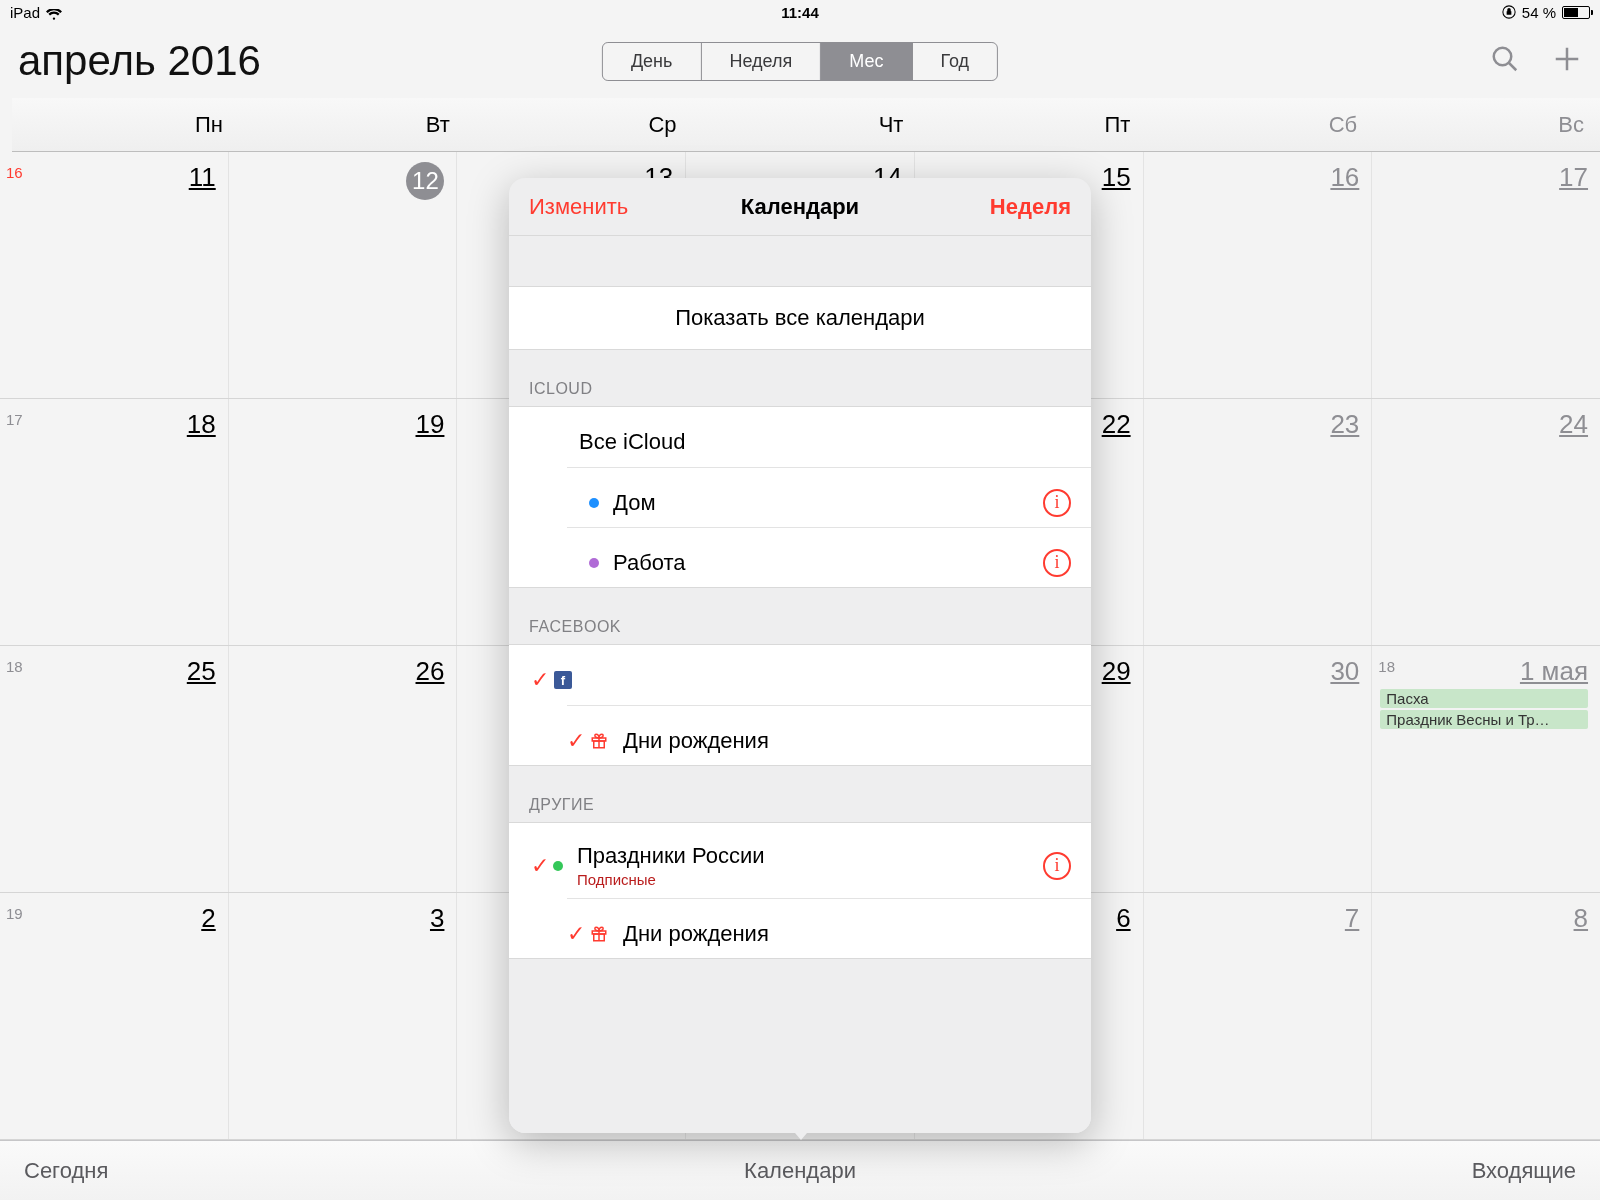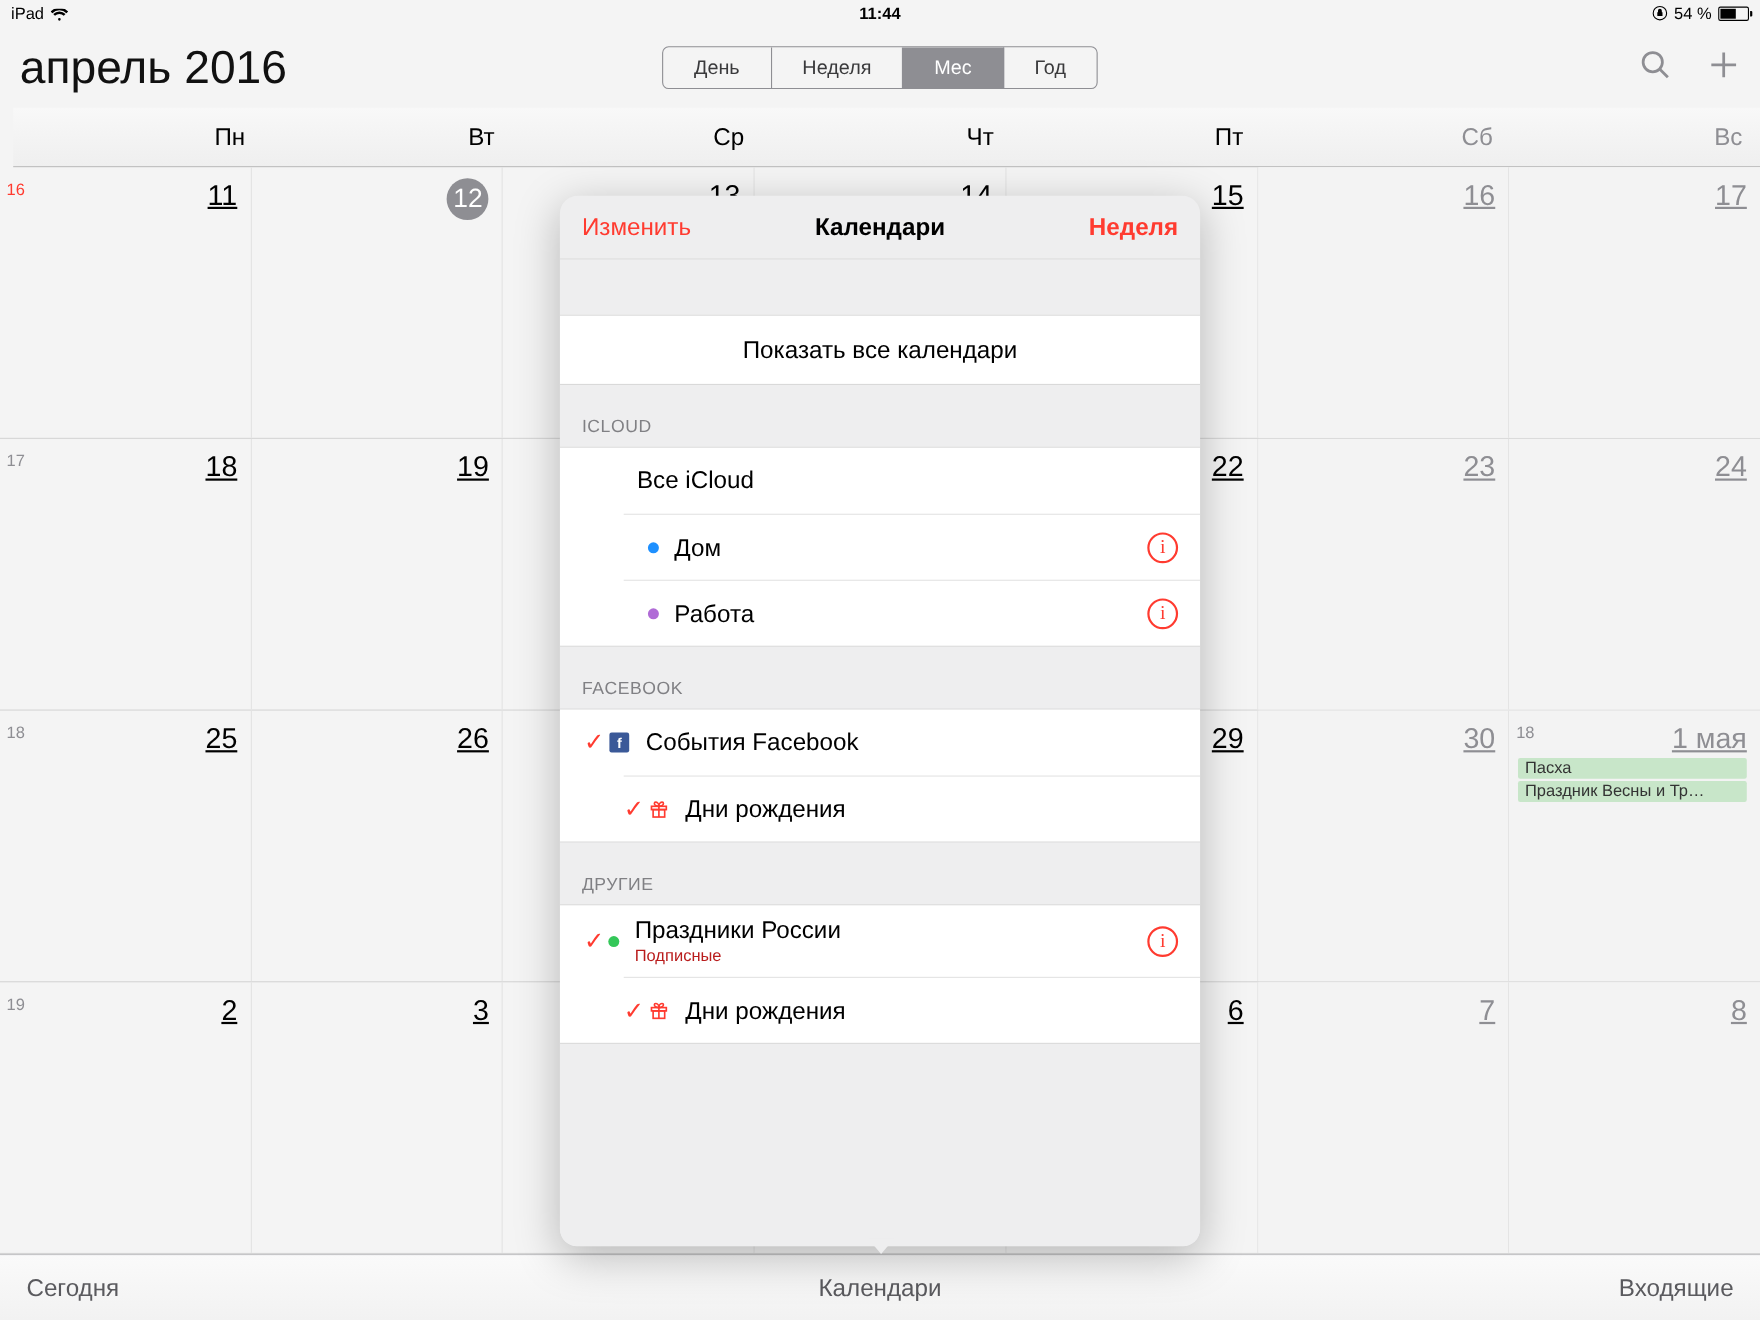--- a/index.html
+++ b/index.html
@@ -55,21 +55,21 @@
   .pop-head { display: flex; align-items: center; height: 58px; padding: 0 20px; font-size: 22px; border-bottom: 1px solid #d9d9d9; }
   .ph-left { color: #ff3b30; cursor: pointer; }
   .ph-title { position: absolute; left: 50%; transform: translateX(-50%); font-weight: 600; color: #000; }
   .ph-right { margin-left: auto; color: #ff3b30; font-weight: 600; cursor: pointer; }
 
   .pop-scroll { flex: 1; overflow: auto; background: #eeeeef; }
   .blank { height: 50px; }
   .action-row { background: #fff; text-align: center; font-size: 22px; padding: 18px 0; border-top: 1px solid #d9d9d9; border-bottom: 1px solid #d9d9d9; color: #000; cursor: pointer; }
   .sec-head { font-size: 16px; color: #808084; padding: 30px 20px 8px 20px; letter-spacing: .5px; }
   .list { background: #fff; border-top: 1px solid #d9d9d9; border-bottom: 1px solid #d9d9d9; }
-  .item { display: flex; align-items: center; min-height: 60px; padding: 10px 20px 10px 22px; font-size: 22px; color: #000; cursor: pointer; position: relative; }
+  .item { display: flex; align-items: center; min-height: 60px; padding: 20px 20px 10px 22px; font-size: 22px; color: #000; cursor: pointer; position: relative; }
   .item + .item { border-top: 1px solid #e3e3e3; margin-left: 58px; padding-left: 0; }
   .item + .item::before { content:""; position:absolute; left:-58px; top:0; bottom:0; width:58px; }
   .chk { width: 22px; color: #ff3b30; font-size: 22px; flex-shrink:0; }
   .dot { width: 10px; height: 10px; border-radius: 50%; margin-right: 14px; flex-shrink:0; }
   .icn { width: 20px; margin-right: 14px; flex-shrink:0; display:flex; align-items:center; justify-content:center; }
   .item .lbl { flex: 1; }
   .item .sub { font-size: 15px; color: #b91c1c; margin-top: 2px; }
   .info { width: 28px; height: 28px; border: 2px solid #ff3b30; border-radius: 50%; color: #ff3b30; font-family: Georgia, serif; font-size: 18px; display: flex; align-items: center; justify-content: center; cursor: pointer; flex-shrink:0; }
   .item.allicloud { padding-left: 70px; }
   .fb-badge { width:18px; height:18px; background:#3b5998; color:#fff; font-size:13px; font-weight:700; display:flex; align-items:center; justify-content:center; border-radius:2px; }
@@ -279,23 +279,20 @@
           <span class="info">i</span>
         </div>
       </div>
       <div class="sec-head">FACEBOOK</div>
       <div class="list">
         <div class="item">
           <span class="chk">✓</span>
           <span class="icn">
             <span class="fb-badge">f</span>
           </span>
-          <div class="lbl">
-            <div>События Facebook</div>
-          </div>
         </div>
         <div class="item">
           <span class="chk">✓</span>
           <span class="icn gift">
             <svg viewBox="0 0 24 24" fill="none" stroke-width="2">
               <rect x="3" y="8" width="18" height="4"></rect>
               <rect x="5" y="12" width="14" height="9"></rect>
               <line x1="12" y1="8" x2="12" y2="21"></line>
               <path d="M12 8c0-3-2-5-4-5s-2 3 0 4 4 1 4 1zM12 8c0-3 2-5 4-5s2 3 0 4-4 1-4 1z"></path>
             </svg>

